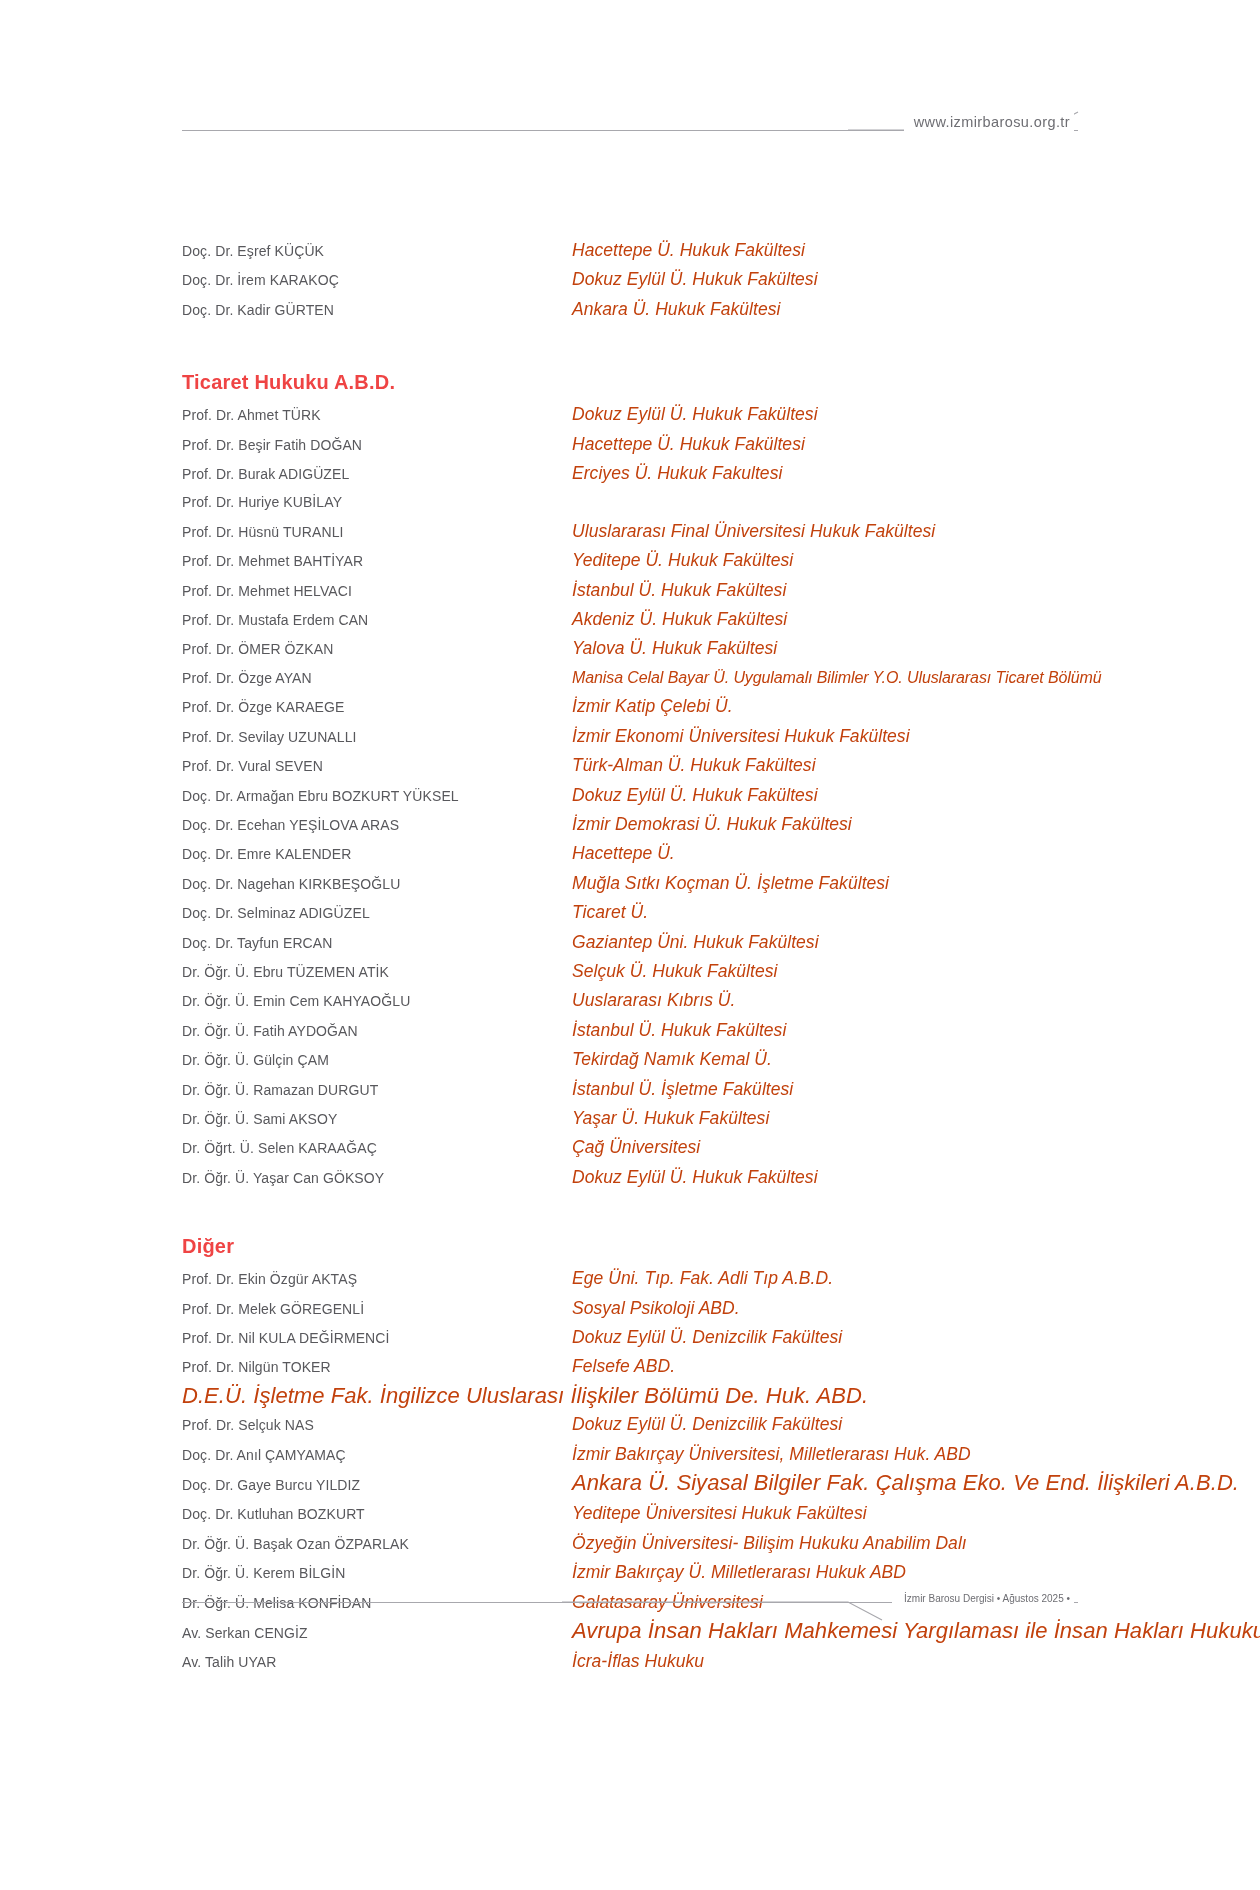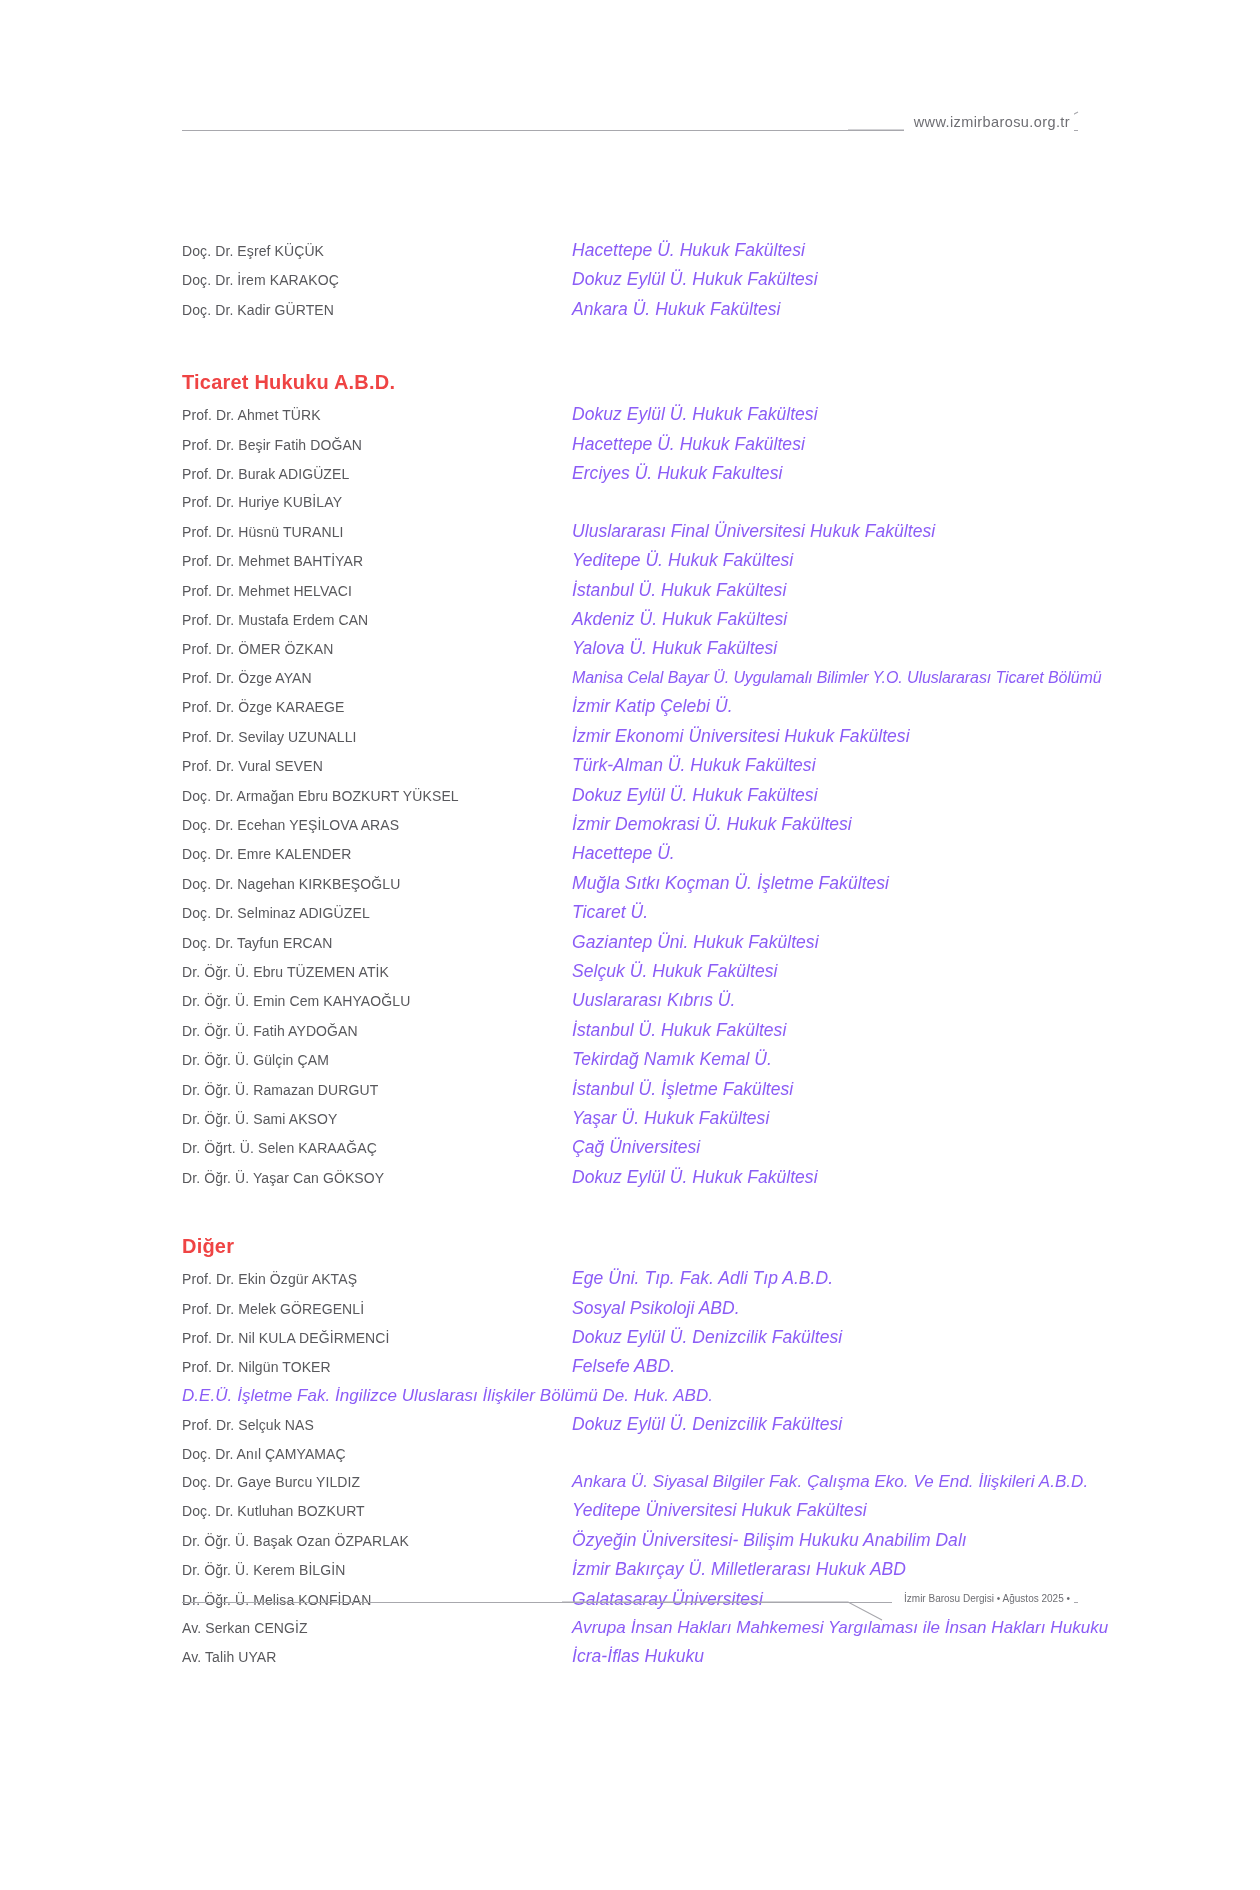--- a/index.html
+++ b/index.html
@@ -118,29 +118,29 @@
     font-size: 14px;
     color: #58585c;
     letter-spacing: 0.1px;
   }
   .name.wide {
     width: 390px;
   }
   .inst {
     font-size: 17.5px;
     font-style: italic;
-    color: #8b5cf6;
+    color: #c2410c;
     letter-spacing: 0.05px;
   }
   .inst.tiny {
     font-size: 16px;
     letter-spacing: -0.1px;
   }
   .inst.small {
-    font-size: 17px;
+    font-size: 22px;
   }
 </style>
 </head>
 <body>
 
 <div class="page">
 
   <div class="header">
     <div class="header-rule"></div>
     <svg class="header-notch" viewBox="0 0 230 36" preserveAspectRatio="none">
@@ -305,20 +305,21 @@
           </div>
         <div class="row">
             <span class="inst small">D.E.Ü. İşletme Fak. İngilizce Uluslarası İlişkiler Bölümü De. Huk. ABD.</span>
           </div>
         <div class="row">
             <span class="name">Prof. Dr. Selçuk NAS</span>
             <span class="inst">Dokuz Eylül Ü. Denizcilik Fakültesi</span>
           </div>
         <div class="row">
             <span class="name">Doç. Dr. Anıl ÇAMYAMAÇ</span>
+            <span class="inst">İzmir Bakırçay Üniversitesi, Milletlerarası Huk. ABD</span>
           </div>
         <div class="row">
             <span class="name">Doç. Dr. Gaye Burcu YILDIZ</span>
             <span class="inst small">Ankara Ü. Siyasal Bilgiler Fak. Çalışma Eko. Ve End. İlişkileri A.B.D.</span>
           </div>
         <div class="row">
             <span class="name">Doç. Dr. Kutluhan BOZKURT</span>
             <span class="inst">Yeditepe Üniversitesi Hukuk Fakültesi</span>
           </div>
         <div class="row">

